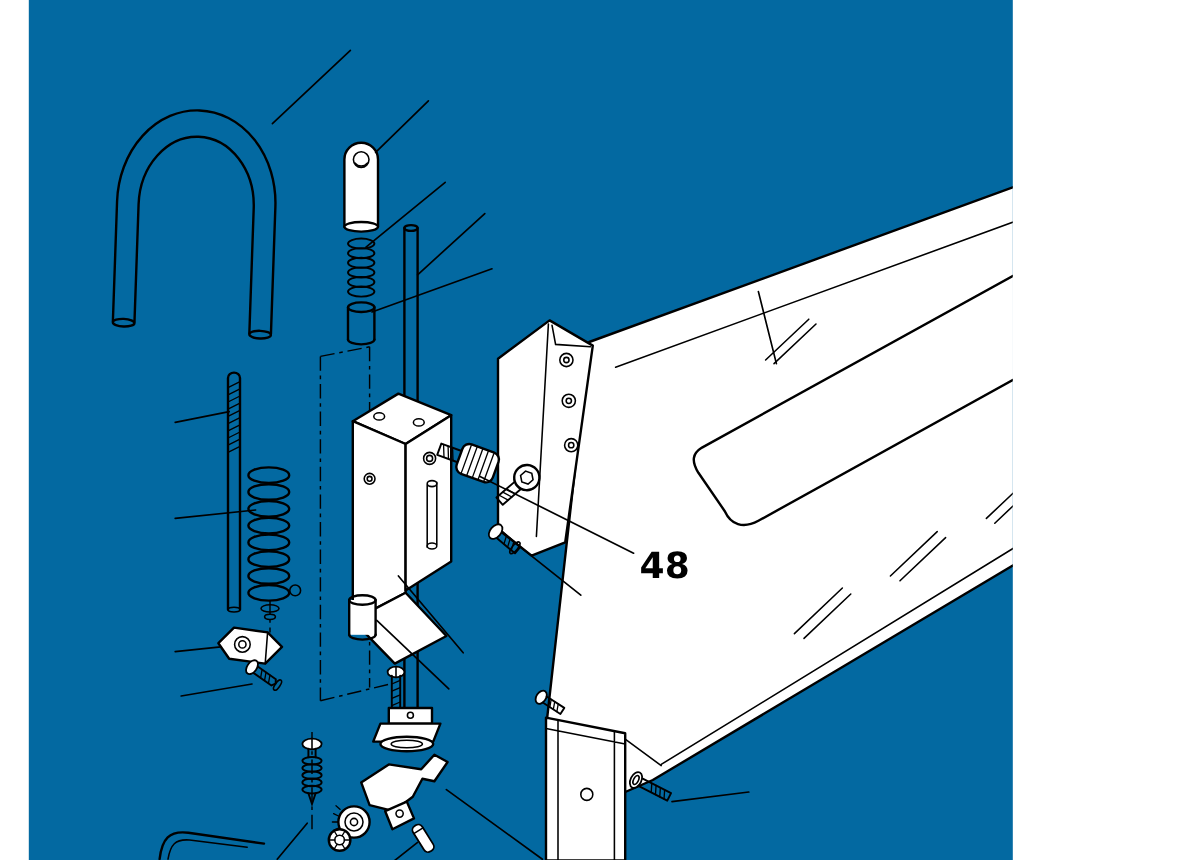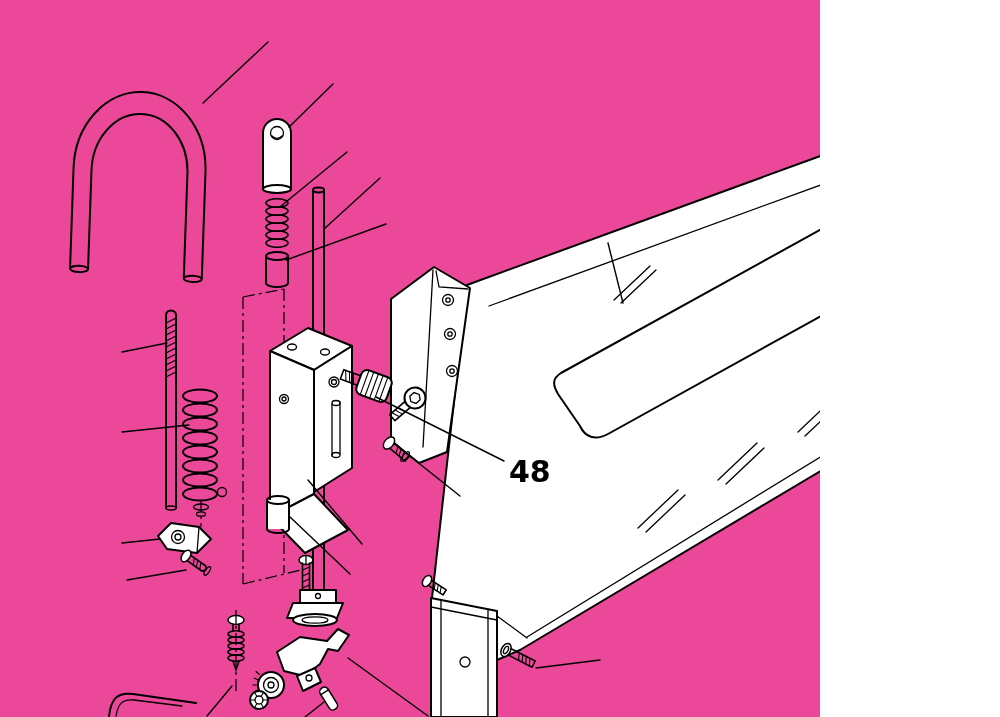--- a/index.html
+++ b/index.html
@@ -1,16 +1,16 @@
 <!DOCTYPE html>
 <html><head>
 <meta charset="utf-8">
 <style>
   html,body{margin:0;padding:0;background:#ffffff;}
-  .stage{position:relative;width:820px;height:717px;background:#ec4899;overflow:hidden;}
+  .stage{position:relative;width:820px;height:717px;background:#0369a1;overflow:hidden;margin-left:24px;}
   svg{position:absolute;left:0;top:0;}
   .ln{fill:none;stroke:#000;stroke-width:2;stroke-linecap:round;stroke-linejoin:round;}
   .ln16{fill:none;stroke:#000;stroke-width:1.6;stroke-linecap:round;}
   .fw{fill:#fff;stroke:#000;stroke-width:2;stroke-linejoin:round;}
   .fw15{fill:#fff;stroke:#000;stroke-width:1.5;stroke-linejoin:round;}
   .thin{fill:none;stroke:#000;stroke-width:1.3;stroke-linecap:round;}
   .leader{fill:none;stroke:#000;stroke-width:1.4;stroke-linecap:round;}
   .phantom{fill:none;stroke:#000;stroke-width:1.2;stroke-dasharray:12 4 3 4;}
   .hatch{fill:none;stroke:#000;stroke-width:1.1;stroke-linecap:round;}
   .callout{font-family:"DejaVu Sans","Liberation Sans",sans-serif;font-weight:bold;font-size:30px;fill:#000;}

